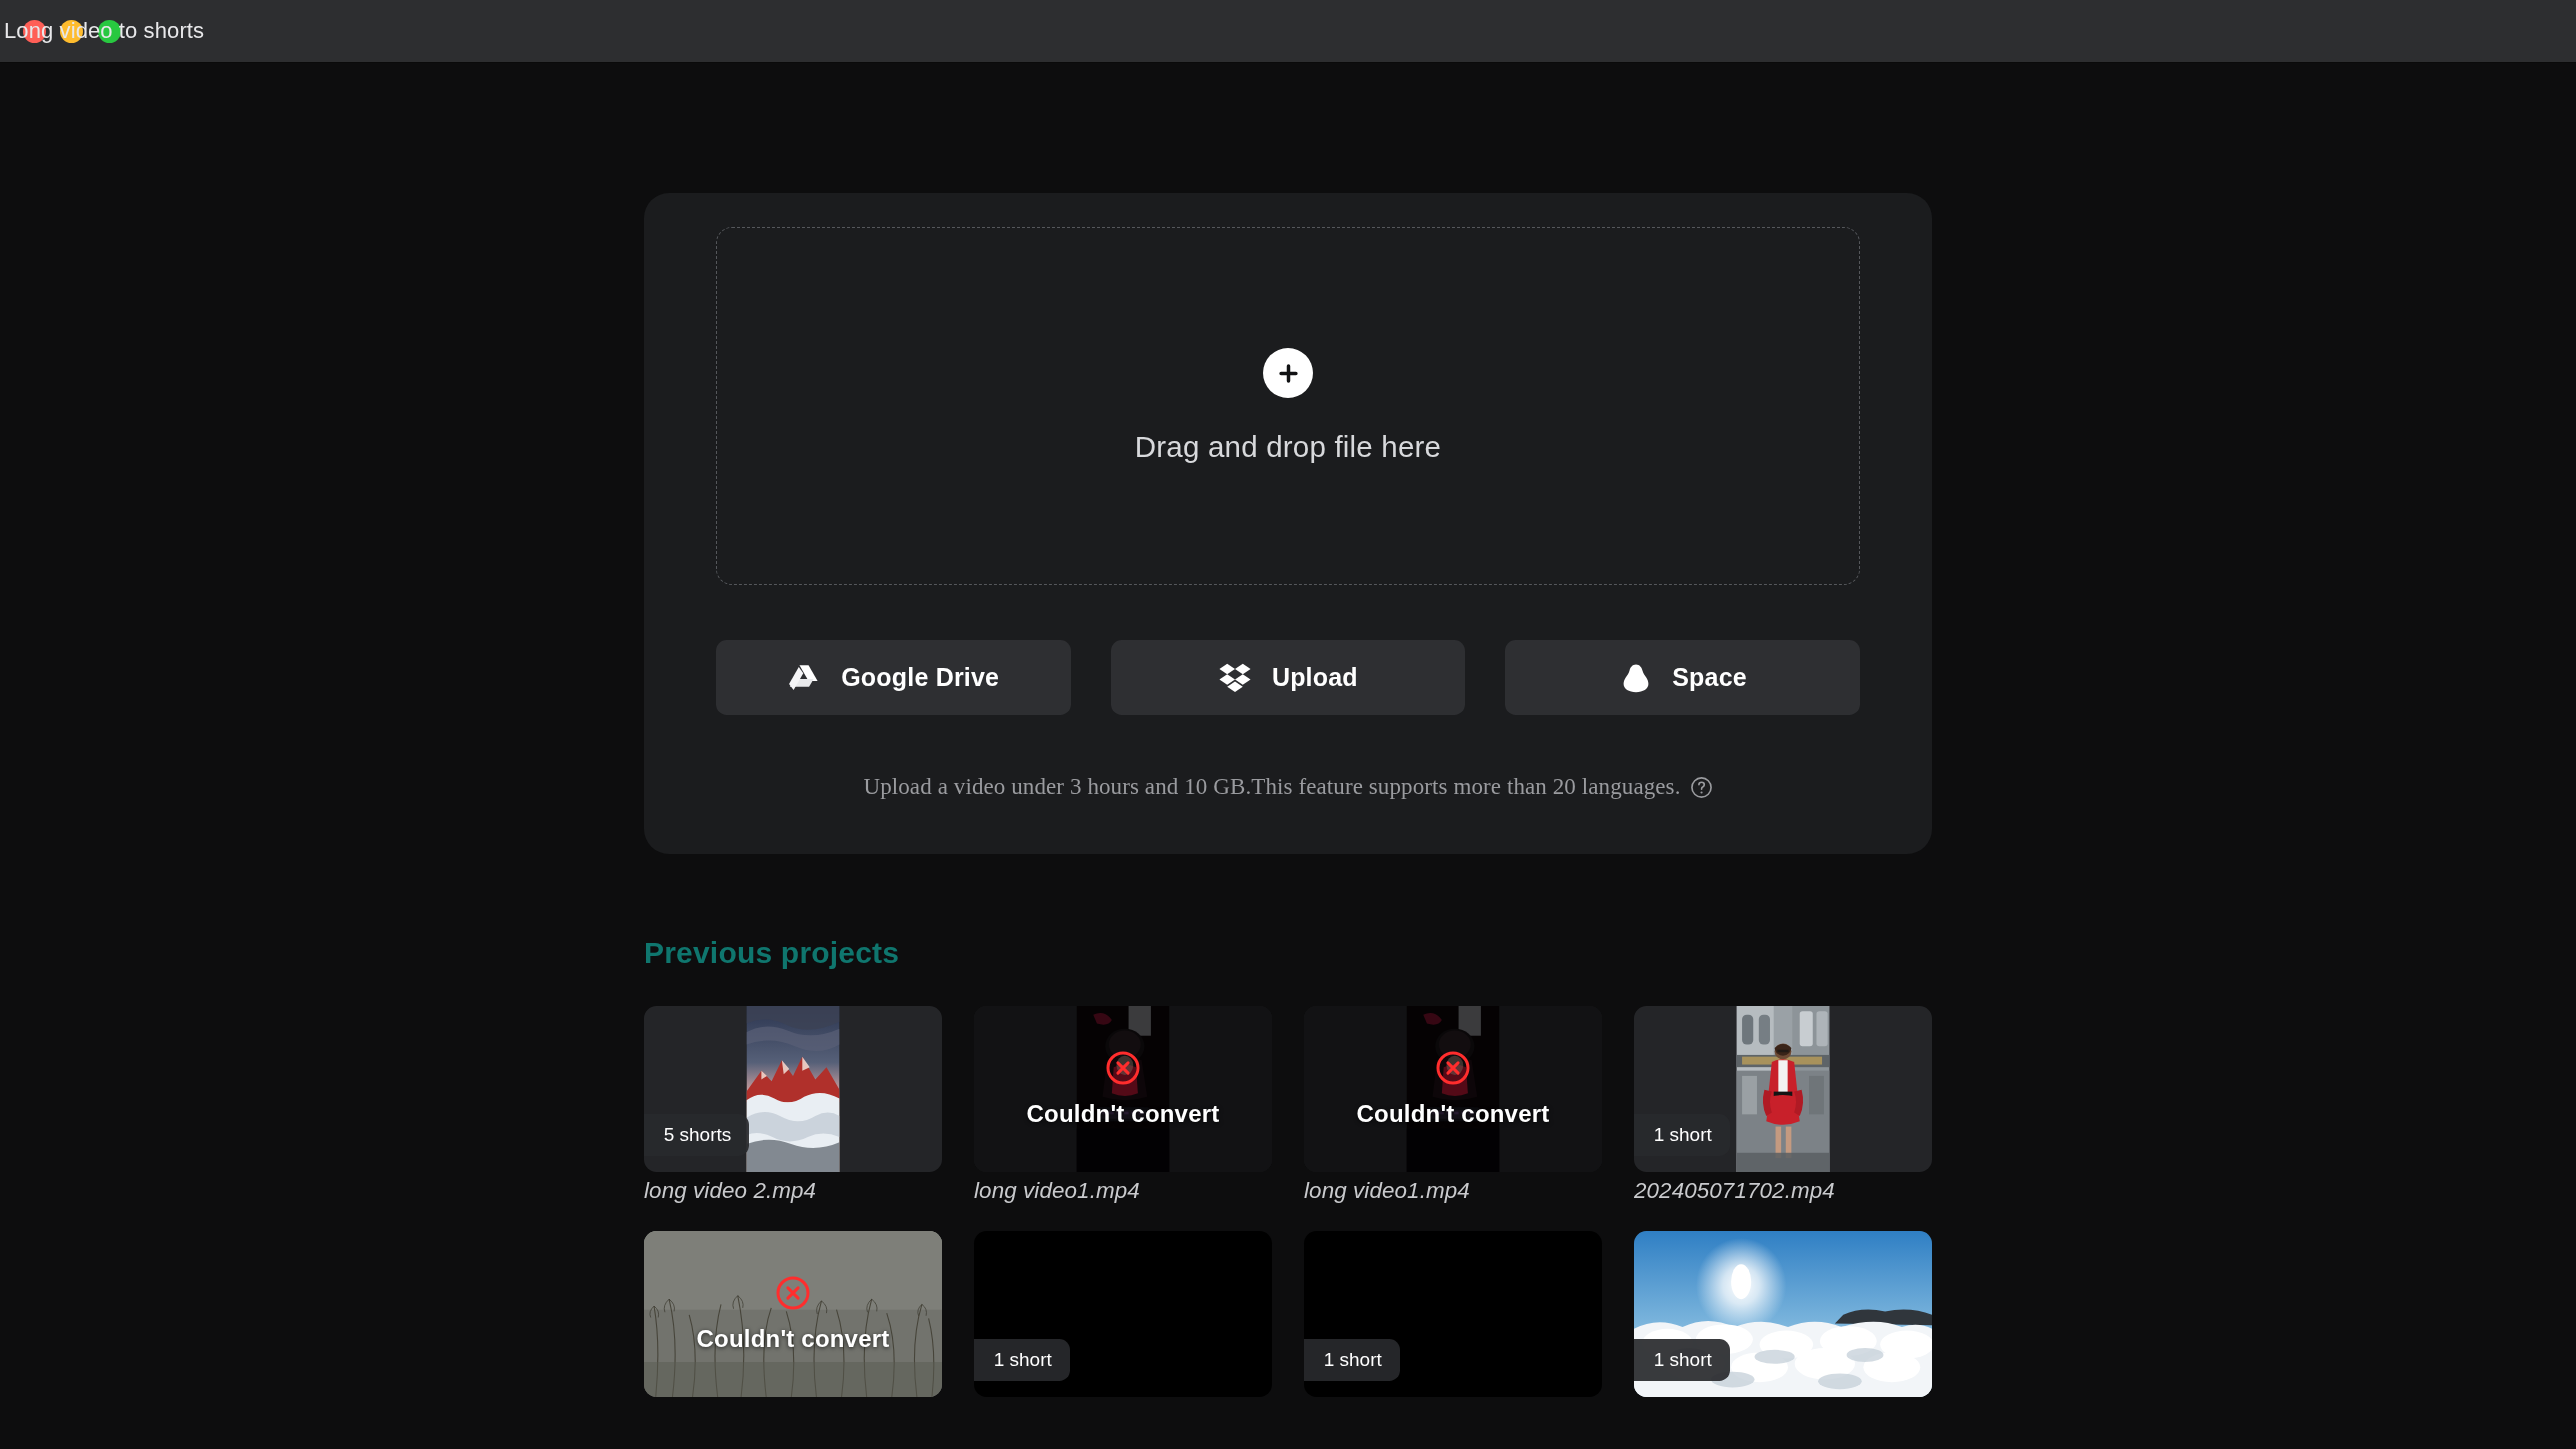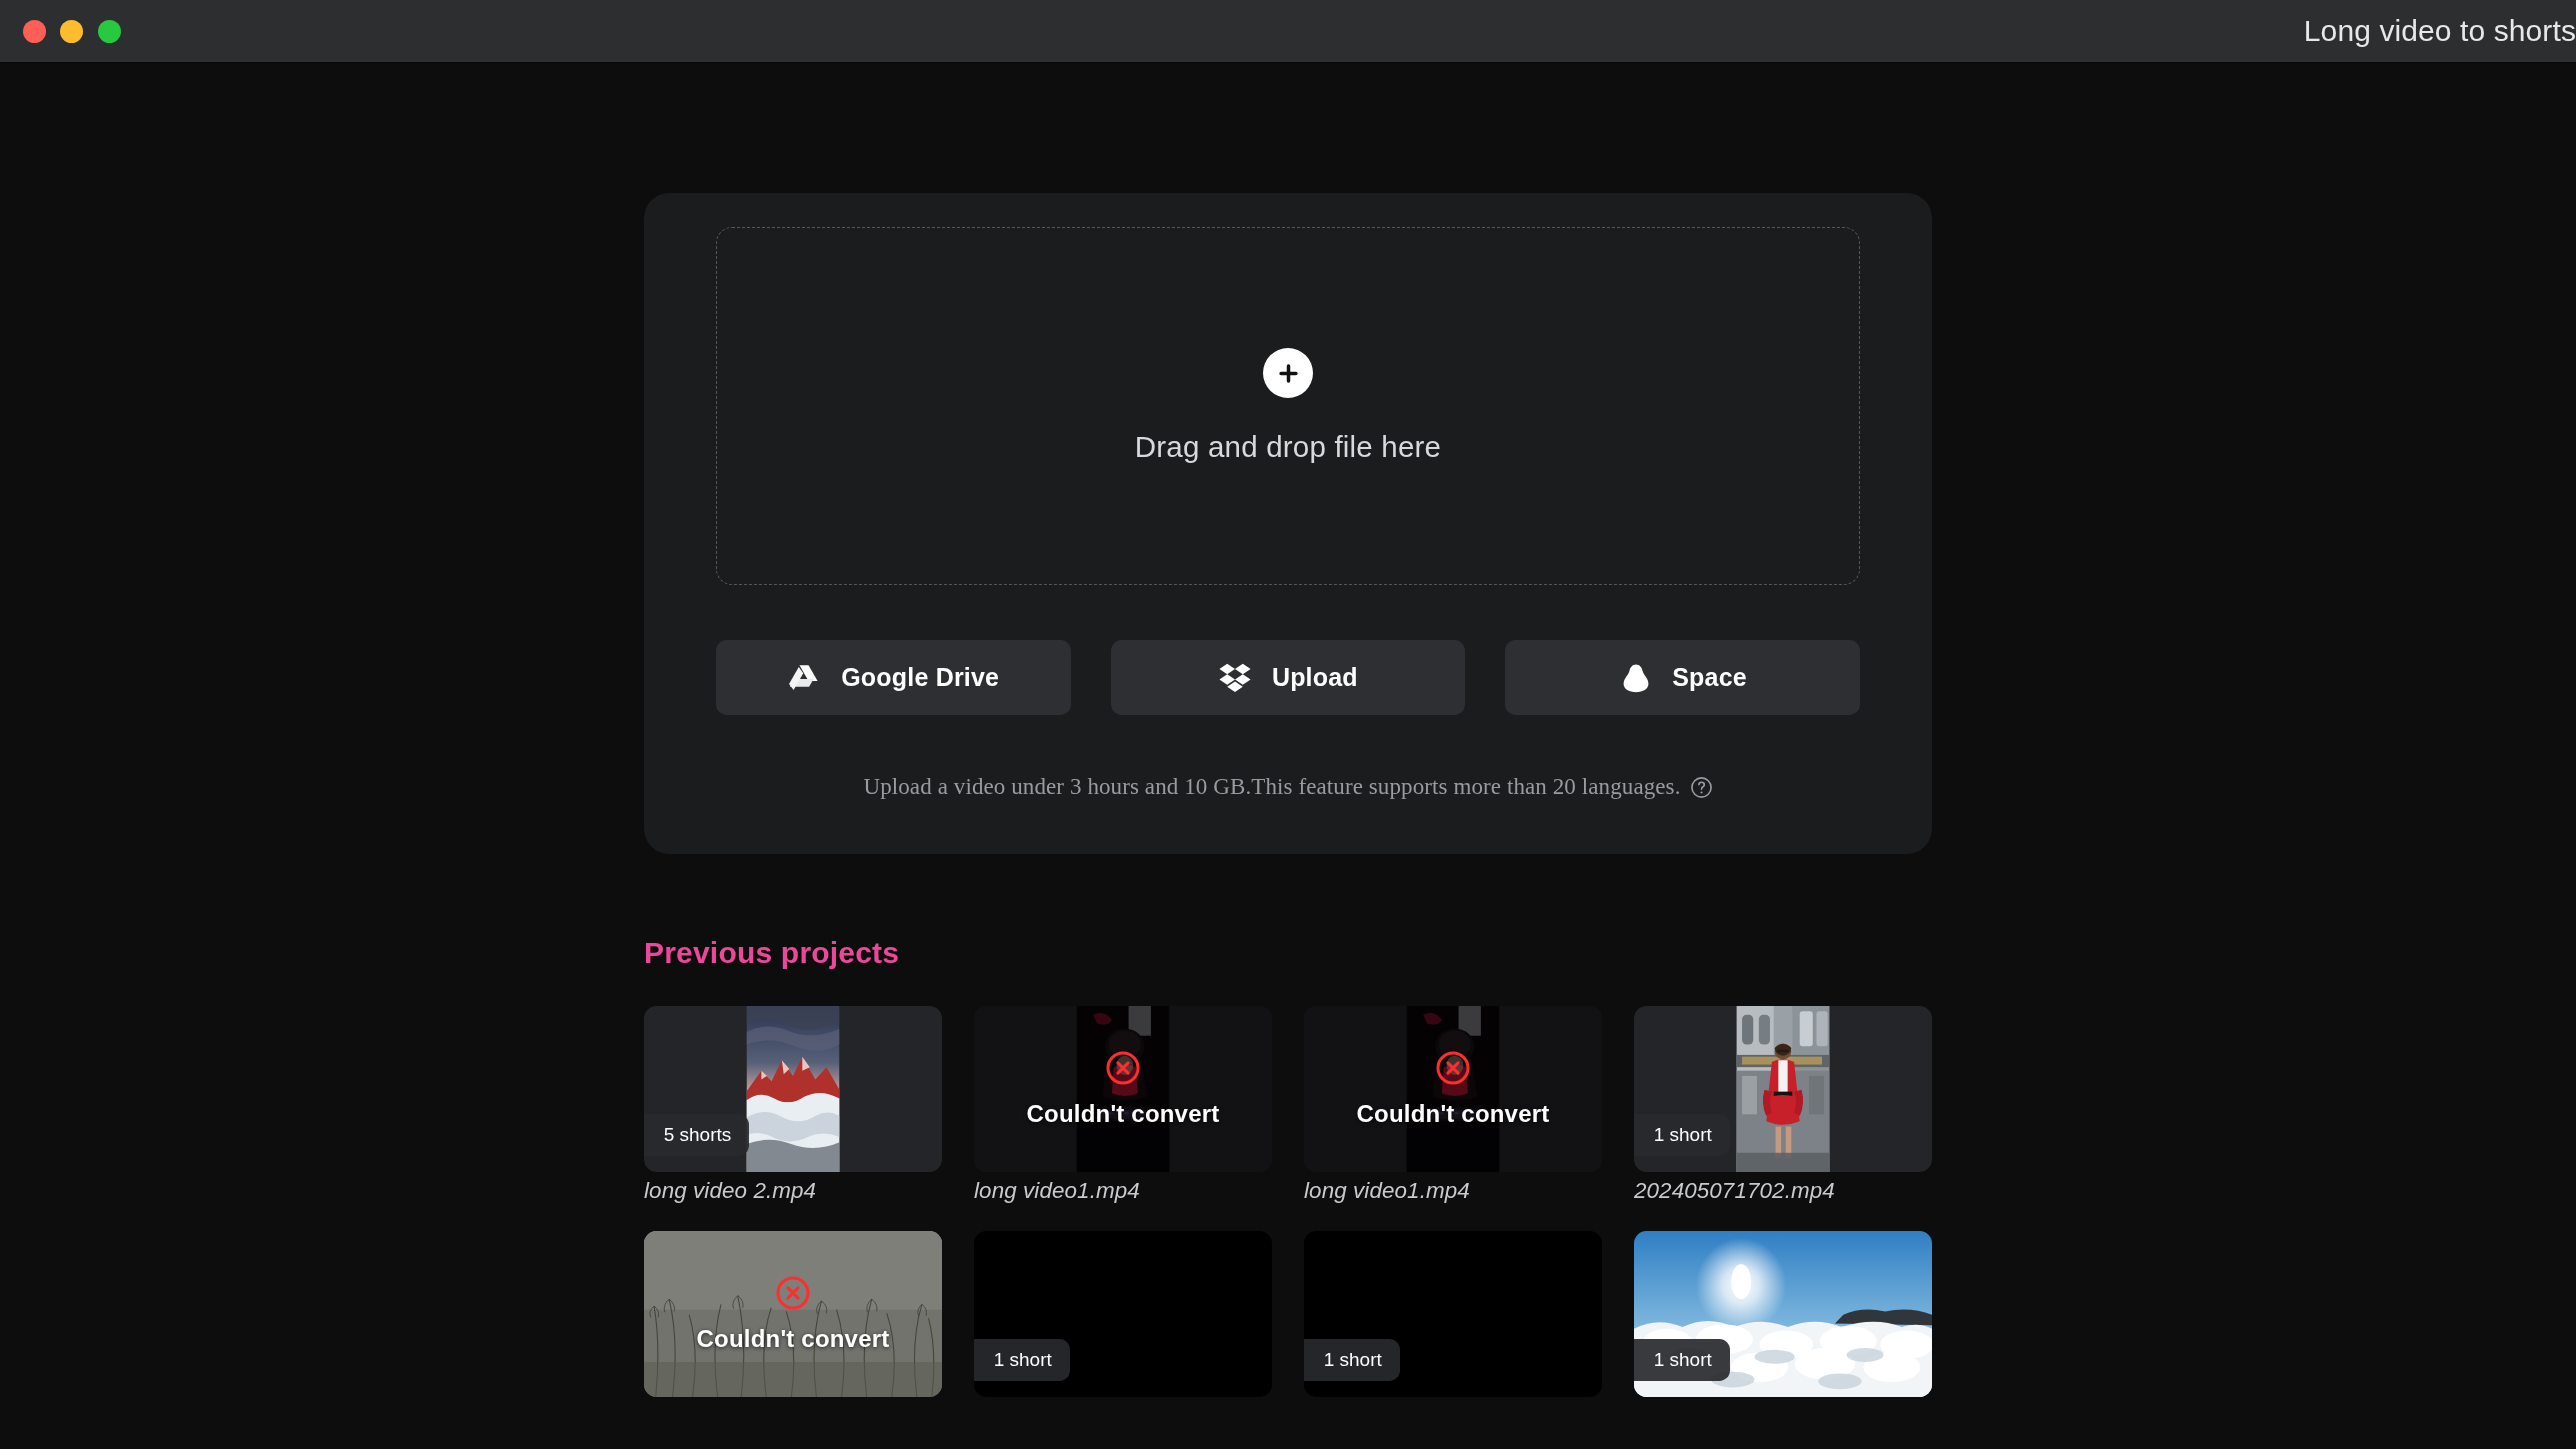--- a/index.html
+++ b/index.html
@@ -18,22 +18,22 @@
     display: flex; align-items: center;
     position: relative;
     border-bottom: 0.9px solid #0a0a0a;
   }
   .traffic { display: flex; gap: 14.3px; padding-left: 23px; }
   .light { width: 23px; height: 23px; border-radius: 50%; }
   .light.red { background: #ff5f57; }
   .light.yellow { background: #febc2e; }
   .light.green { background: #28c840; }
   .win-title {
-    position: absolute; left: 16px; right: 0; text-align: right;
-    color: #e8e8ea; font-size: 30px; letter-spacing: 0.1px;
+    position: absolute; left: 4px; right: 0; text-align: left;
+    color: #e8e8ea; font-size: 22px; letter-spacing: 0.1px;
     pointer-events: none;
   }
 
   
   .content {
     position: absolute; top: 63px; left: 0; right: 0; bottom: 0;
     overflow: hidden;
   }
   .inner { width: 2576px; padding-top: 130px; }
 
@@ -83,21 +83,21 @@
   }
   .hint-text { color: #9a9b9f; font-size: 23px; letter-spacing: 0.1px; font-family: Liberation Serif, serif; }
   .help-icon { width: 23px; height: 23px; display: block; flex: none; }
 
   
   .projects {
     width: 1288px; margin: 0 auto;
     padding-top: 82px;
   }
   .projects-title {
-    color: #ec4899; font-size: 30px; font-weight: 700; letter-spacing: 0.2px;
+    color: #0f766e; font-size: 30px; font-weight: 700; letter-spacing: 0.2px;
     margin-bottom: 36px;
   }
   .grid {
     display: grid;
     grid-template-columns: repeat(4, 1fr);
     column-gap: 32px;
     row-gap: 27px;
   }
   .card-wrap { width: 100%; }
   .thumb {

